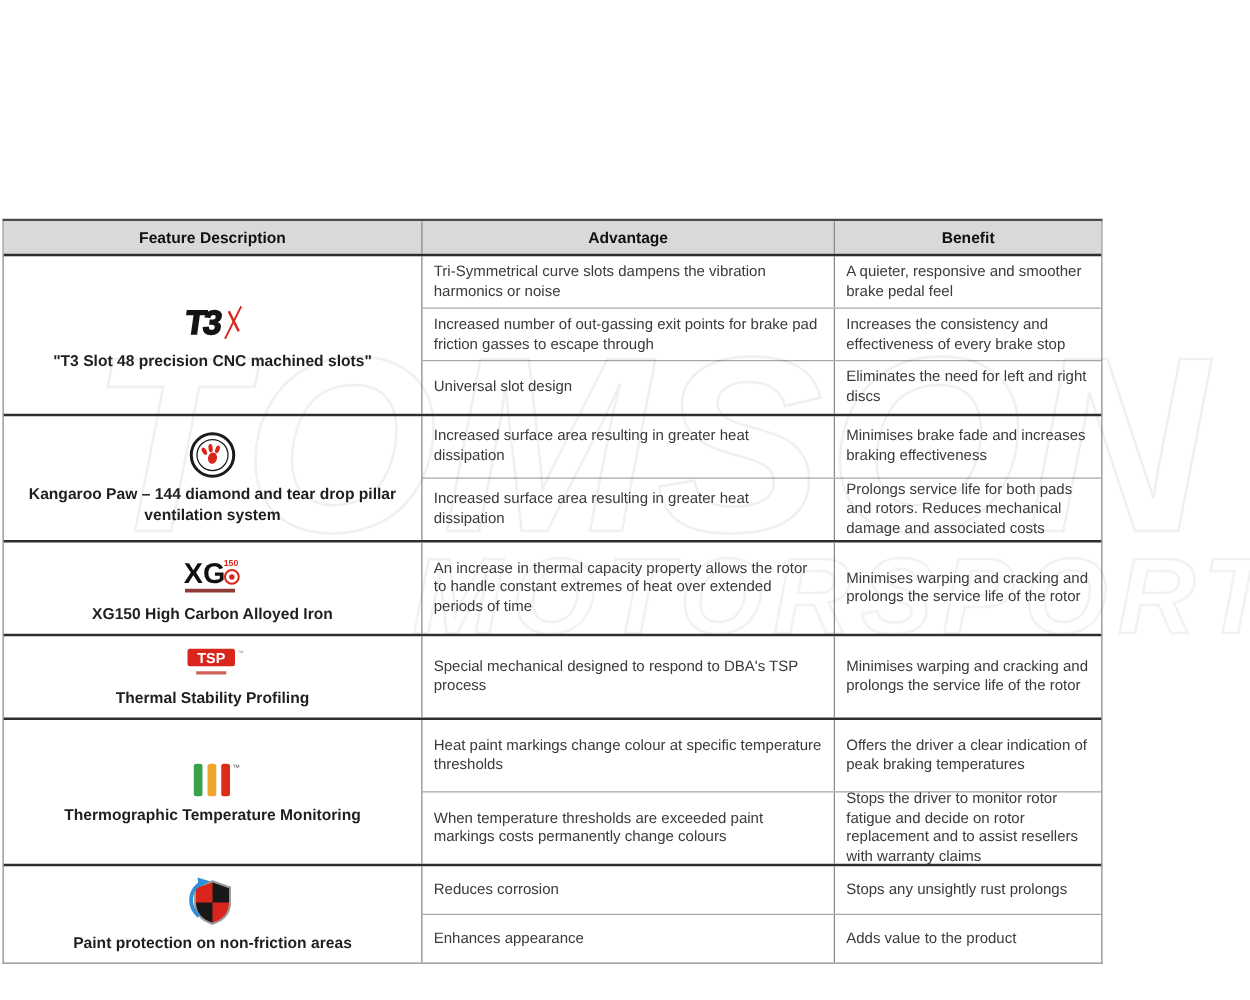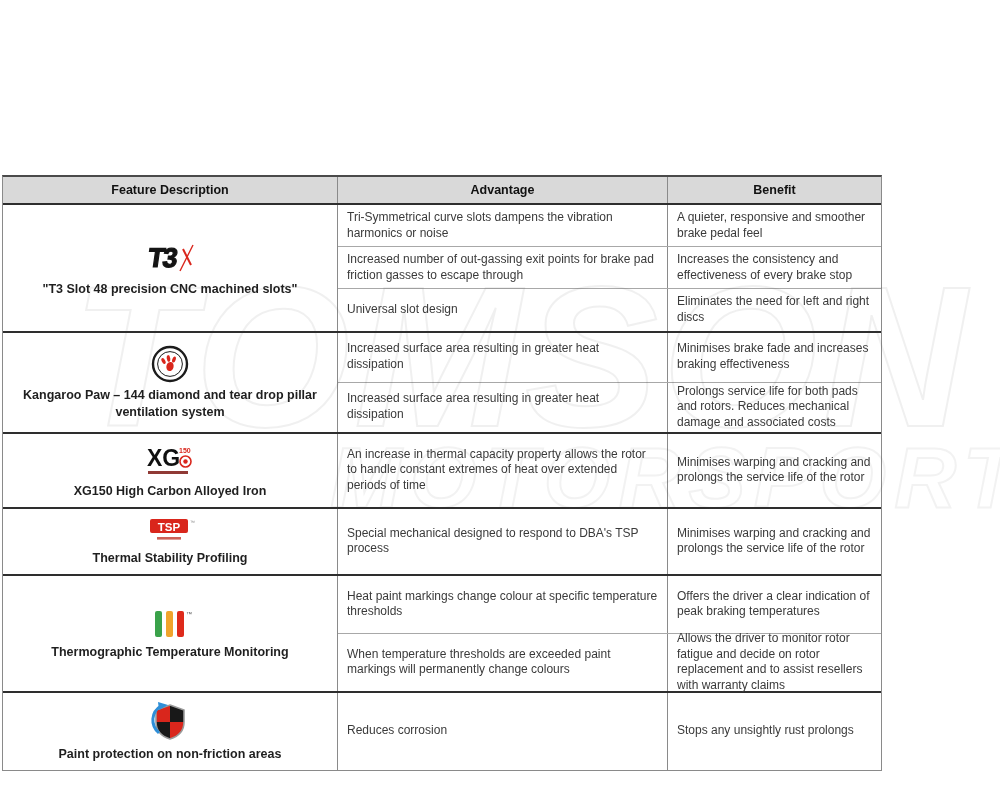--- a/index.html
+++ b/index.html
@@ -182,22 +182,22 @@
      </svg>
           </div>
           <div class="caption">Thermographic Temperature Monitoring</div>
         </div>
         <div class="subrows">
           <div class="subrow">
             <div class="cell adv">Heat paint markings change colour at specific temperature thresholds</div>
             <div class="cell ben">Offers the driver a clear indication of peak braking temperatures</div>
           </div>
           <div class="subrow">
-            <div class="cell adv">When temperature thresholds are exceeded paint markings will permanently change colours</div>
-            <div class="cell ben">Allows the driver to monitor rotor fatigue and decide on rotor replacement and to assist resellers with warranty claims</div>
+            <div class="cell adv">When temperature thresholds are exceeded paint markings costs permanently change colours</div>
+            <div class="cell ben">Stops the driver to monitor rotor fatigue and decide on rotor replacement and to assist resellers with warranty claims</div>
           </div>
         </div>
       </div>
       <div class="tgroup">
         <div class="fcell">
           <div class="logo">
             <svg width="46" height="42" viewBox="0 0 46 42">
        <defs>
                 <clipPath id="shieldClip">
                   <path d="M23 4 L37 9 V21 C37 30 31 35.5 23 38 C15 35.5 9 30 9 21 V9 Z"></path>
@@ -213,16 +213,20 @@
        <polygon points="11,1 21,4 12,9" fill="#2f8fd8"></polygon>
      </svg>
           </div>
           <div class="caption">Paint protection on non-friction areas</div>
         </div>
         <div class="subrows">
           <div class="subrow">
             <div class="cell adv">Reduces corrosion</div>
             <div class="cell ben">Stops any unsightly rust prolongs</div>
           </div>
+          <div class="subrow">
+            <div class="cell adv">Enhances appearance</div>
+            <div class="cell ben">Adds value to the product</div>
+          </div>
         </div>
       </div>
     </div>
 </div>
 
 </body></html>

